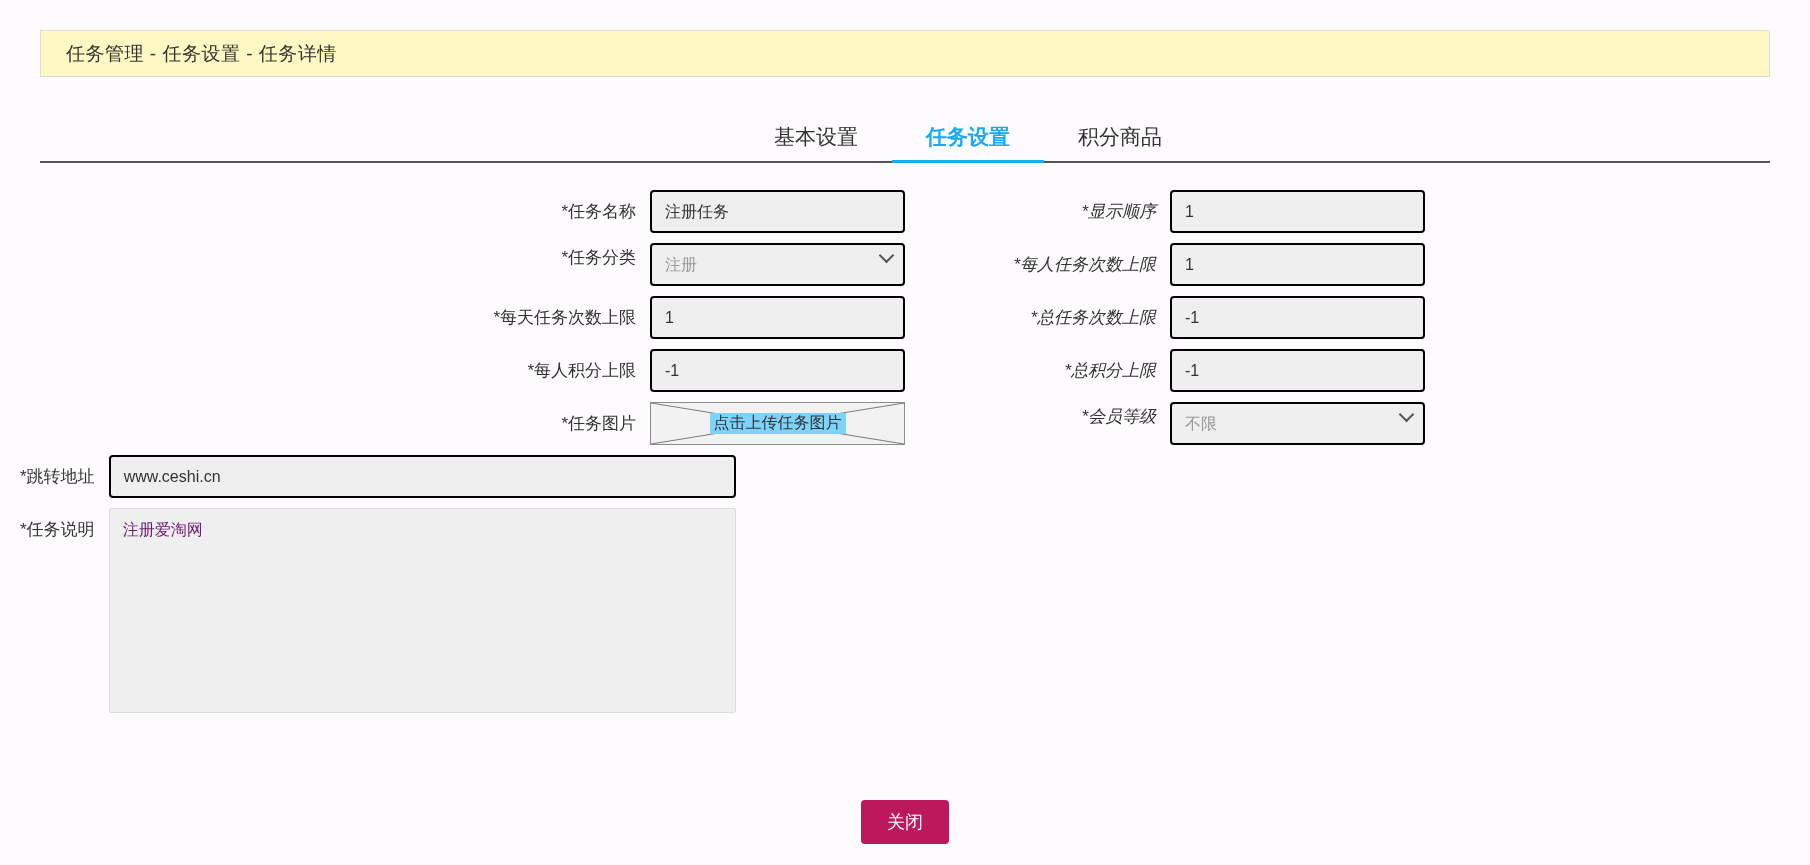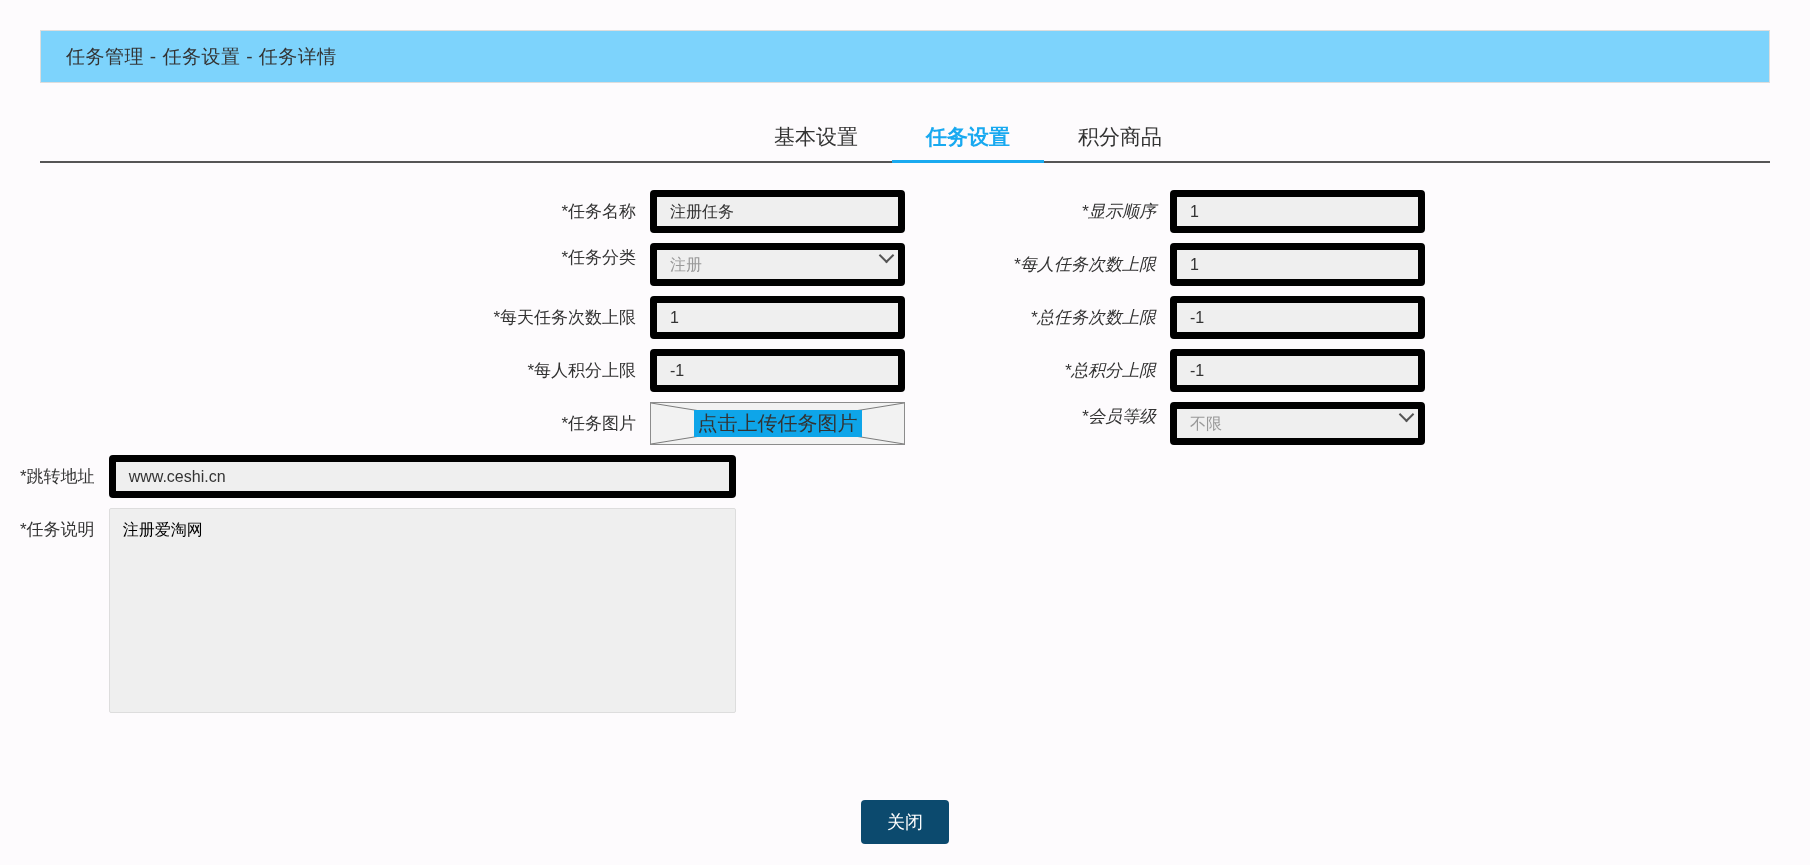--- a/index.html
+++ b/index.html
@@ -14,23 +14,23 @@
     width: 1810px; height: 865px;
     position: relative;
     background: #fdfbfd;
     padding: 0;
   }
 
   
   .breadcrumb-panel {
     position: absolute;
     left: 40px; top: 30px;
-    width: 1730px; height: 53px;
+    width: 1730px; height: 47px;
     border: 1px solid #ddd;
-    background: #7dd3fc;
+    background: #fef9c3;
     display: flex;
     align-items: center;
   }
   .breadcrumb-text {
     padding-left: 25px;
     font-size: 19px;
     color: #333;
     letter-spacing: .5px;
   }
 
@@ -98,21 +98,21 @@
   }
   .field.right .label {
     width: 245px;
     font-style: italic;
   }
 
   .control {
     width: 255px;
     height: 43px;
     background: #efefef;
-    border: 7px solid #000000;
+    border: 2px solid #000000;
     border-radius: 4px;
     font-size: 16px;
     color: #333;
     padding: 0 13px;
     font-family: "Liberation Sans", "DejaVu Sans", sans-serif;
     outline: none;
     line-height: 41px;
     display: flex;
     align-items: center;
   }
@@ -145,23 +145,23 @@
     height: 43px;
     border: 1px solid #8c8c8c;
     background: #f2f2f2;
     position: relative;
     display: flex;
     align-items: center;
     justify-content: center;
     overflow: hidden;
   }
   .img-placeholder .alt {
-    font-size: 20px;
-    color: #333;
-    background: #0ea5e9;
+    font-size: 16px;
+    color: #333;
+    background: #7dd3fc;
     padding: 0 4px;
     position: relative;
     z-index: 2;
     white-space: nowrap;
   }
   .img-placeholder svg {
     position: absolute;
     left: 0; top: 0;
     width: 100%; height: 100%;
     z-index: 1;
@@ -170,21 +170,21 @@
   .control.wide {
     width: 755px;
   }
   .textarea {
     width: 755px;
     height: 205px;
     background: #efefef;
     border: 1px solid #ddd;
     border-radius: 2px;
     font-size: 16px;
-    color: #000000;
+    color: #701a75;
     padding: 9px 13px;
     font-family: "Liberation Sans", "DejaVu Sans", sans-serif;
     outline: none;
     resize: none;
     line-height: 1.5;
     display: block;
   }
 
   .row.single {
     justify-content: flex-start;
@@ -196,21 +196,21 @@
   
   .footer {
     position: absolute;
     left: 0;
     top: 800px;
     width: 1810px;
     display: flex;
     justify-content: center;
   }
   .close-btn {
-    background: #0c4a6e;
+    background: #be185d;
     color: #fff;
     border: none;
     border-radius: 4px;
     font-size: 18px;
     padding: 10px 26px;
     cursor: pointer;
     font-family: Liberation Serif, serif;
   }
 </style>
 </head>

